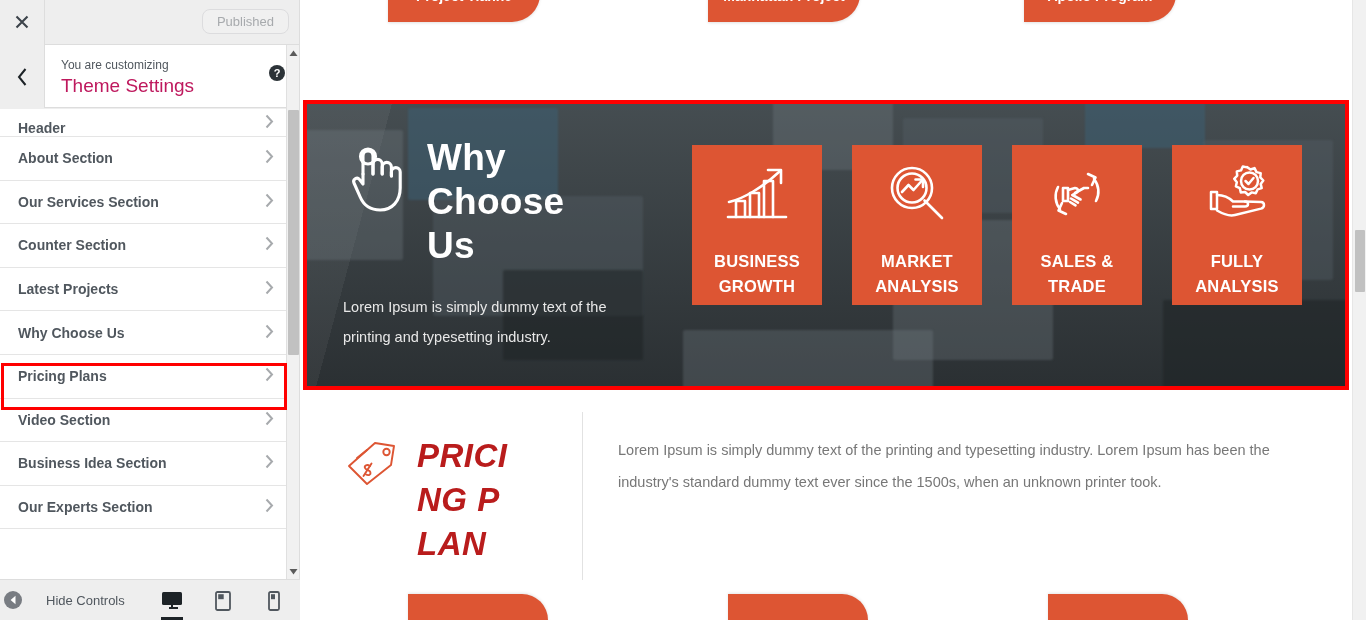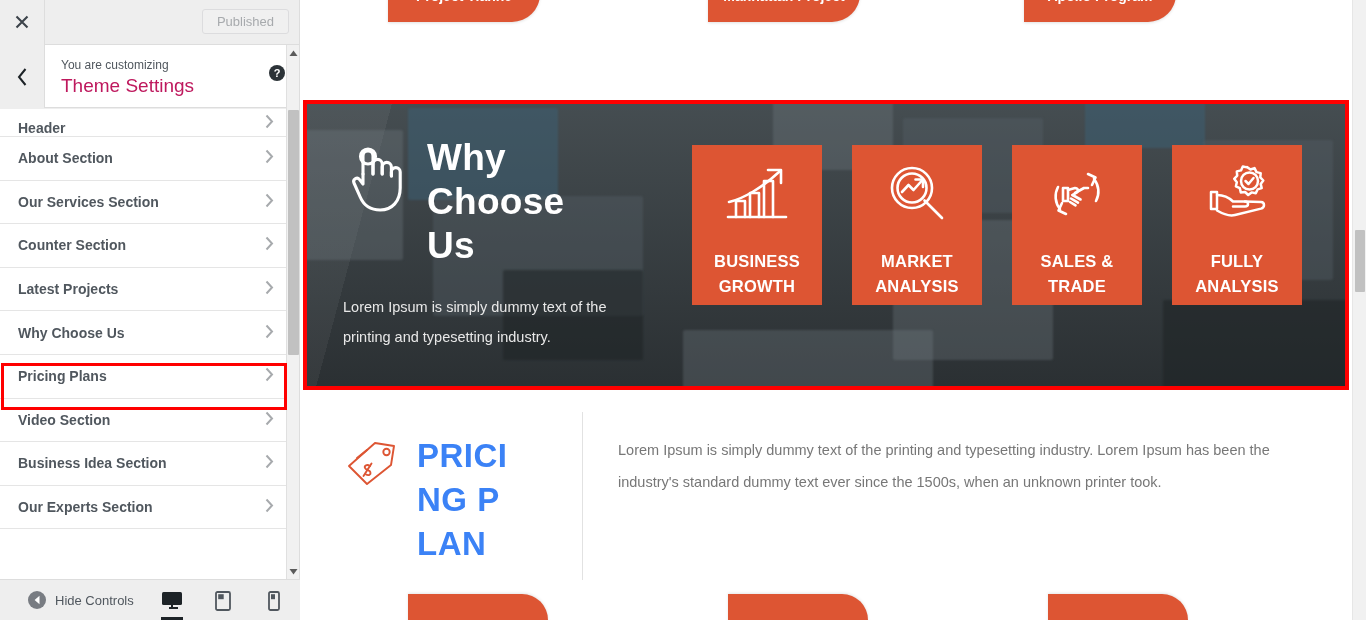--- a/index.html
+++ b/index.html
@@ -20,21 +20,21 @@
     border-bottom:1px solid #ddd; display:flex; align-items:center;
   }
   .cz-close {
     width:45px; height:45px; display:flex; align-items:center; justify-content:center;
     background:#eee; border-right:1px solid #ddd; cursor:pointer;
   }
   .cz-close svg { display:block; }
   .cz-publish {
     position:absolute; right:10px; top:9px;
     padding:4px 14px; font-size:13px; color:#a7aaad;
-    background:#f0f0f0; border:1px solid #dcdcde; border-radius:3px;
+    background:#f0f0f0; border:1px solid #dcdcde; border-radius:8px;
     cursor:default;
   }
 
   .cz-header {
     position:relative; height:63px; background:#fff;
     border-bottom:1px solid #ddd; display:flex;
   }
   .cz-back {
     width:45px; height:63px; background:#eee; border-right:1px solid #ddd;
     display:flex; align-items:center; justify-content:center; cursor:pointer;
@@ -86,21 +86,21 @@
     position:absolute; left:1px; top:65px; width:11px; height:245px;
     background:#c1c1c1; border-radius:1px; cursor:pointer;
   }
 
   .cz-footer {
     position:absolute; bottom:0; left:0; width:300px; height:41px;
     background:#eee; border-top:1px solid #ddd;
     display:flex; align-items:center;
   }
   .cz-hide {
-    display:flex; align-items:center; gap:9px; padding-left:28px; cursor:pointer;text-align:center;
+    display:flex; align-items:center; gap:24px; padding-left:4px; cursor:pointer;text-align:center;
   }
   .cz-hide-circle {
     width:18px; height:18px; border-radius:50%; background:#787c82;
     display:flex; align-items:center; justify-content:center;
   }
   .cz-hide-label { font-size:13px; color:#50575e; }
   .cz-devices {
     position:absolute; right:12px; top:0; height:41px;
     display:flex; align-items:center; gap:23px;
   }
@@ -197,22 +197,22 @@
   .pricing {
     position:absolute; left:0; top:412px; width:1052px; height:168px;
     display:flex;
   }
   .pricing-left {
     width:283px; padding-left:45px; display:flex; gap:18px;
     border-right:1px solid #e2e2e2; align-items:flex-start; padding-top:22px;
   }
   .pricing-tagicon { flex:0 0 auto; margin-top:6px; }
   .pricing-title {
-    font-size:33px; line-height:44px; font-weight:bold; color:#3b82f6;
-    letter-spacing:.5px; width:100px; word-break:break-all;
+    font-size:33px; line-height:44px; font-weight:bold; color:#b91c1c;
+    letter-spacing:.5px; width:100px; word-break:break-all;font-style:italic;
   }
   .pricing-right { flex:1; padding:22px 50px 0 35px; }
   .pricing-body {
     font-size:14.5px; line-height:32px; color:#777;
   }
 
   
   .price-tops { position:absolute; left:0; bottom:0; width:1052px; height:26px; }
   .price-top {
     position:absolute; bottom:-6px; width:140px; height:32px;

